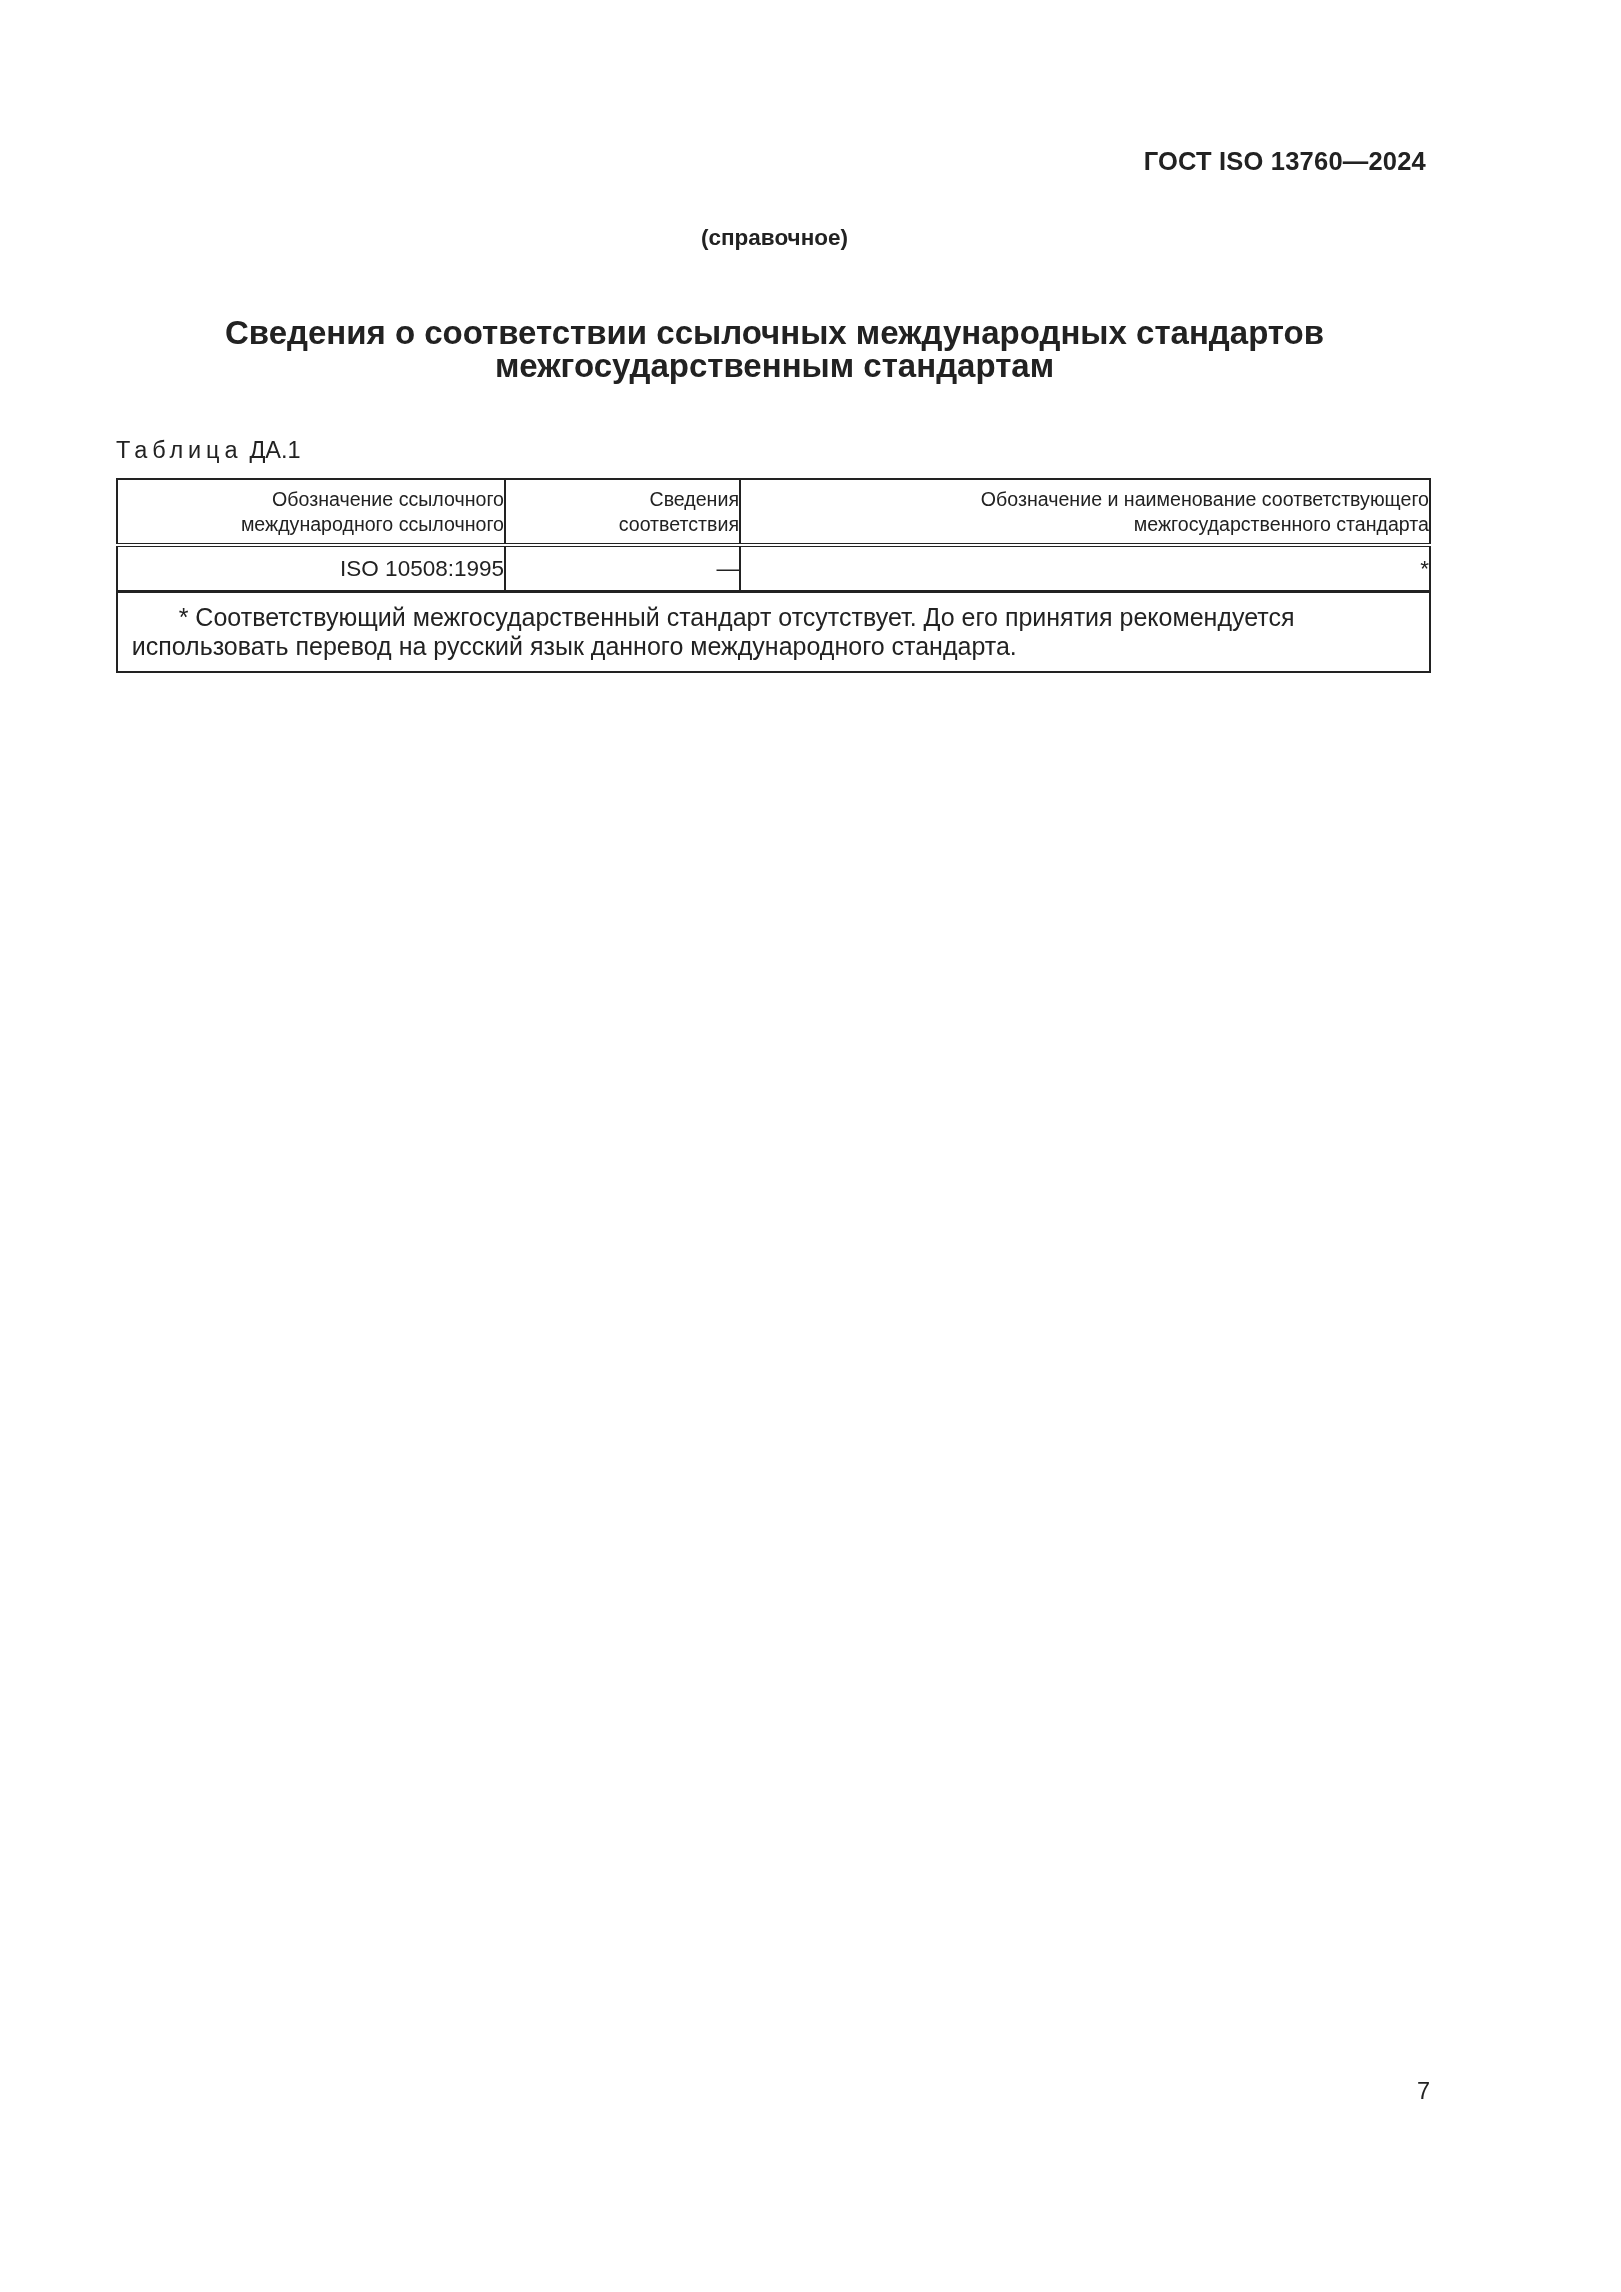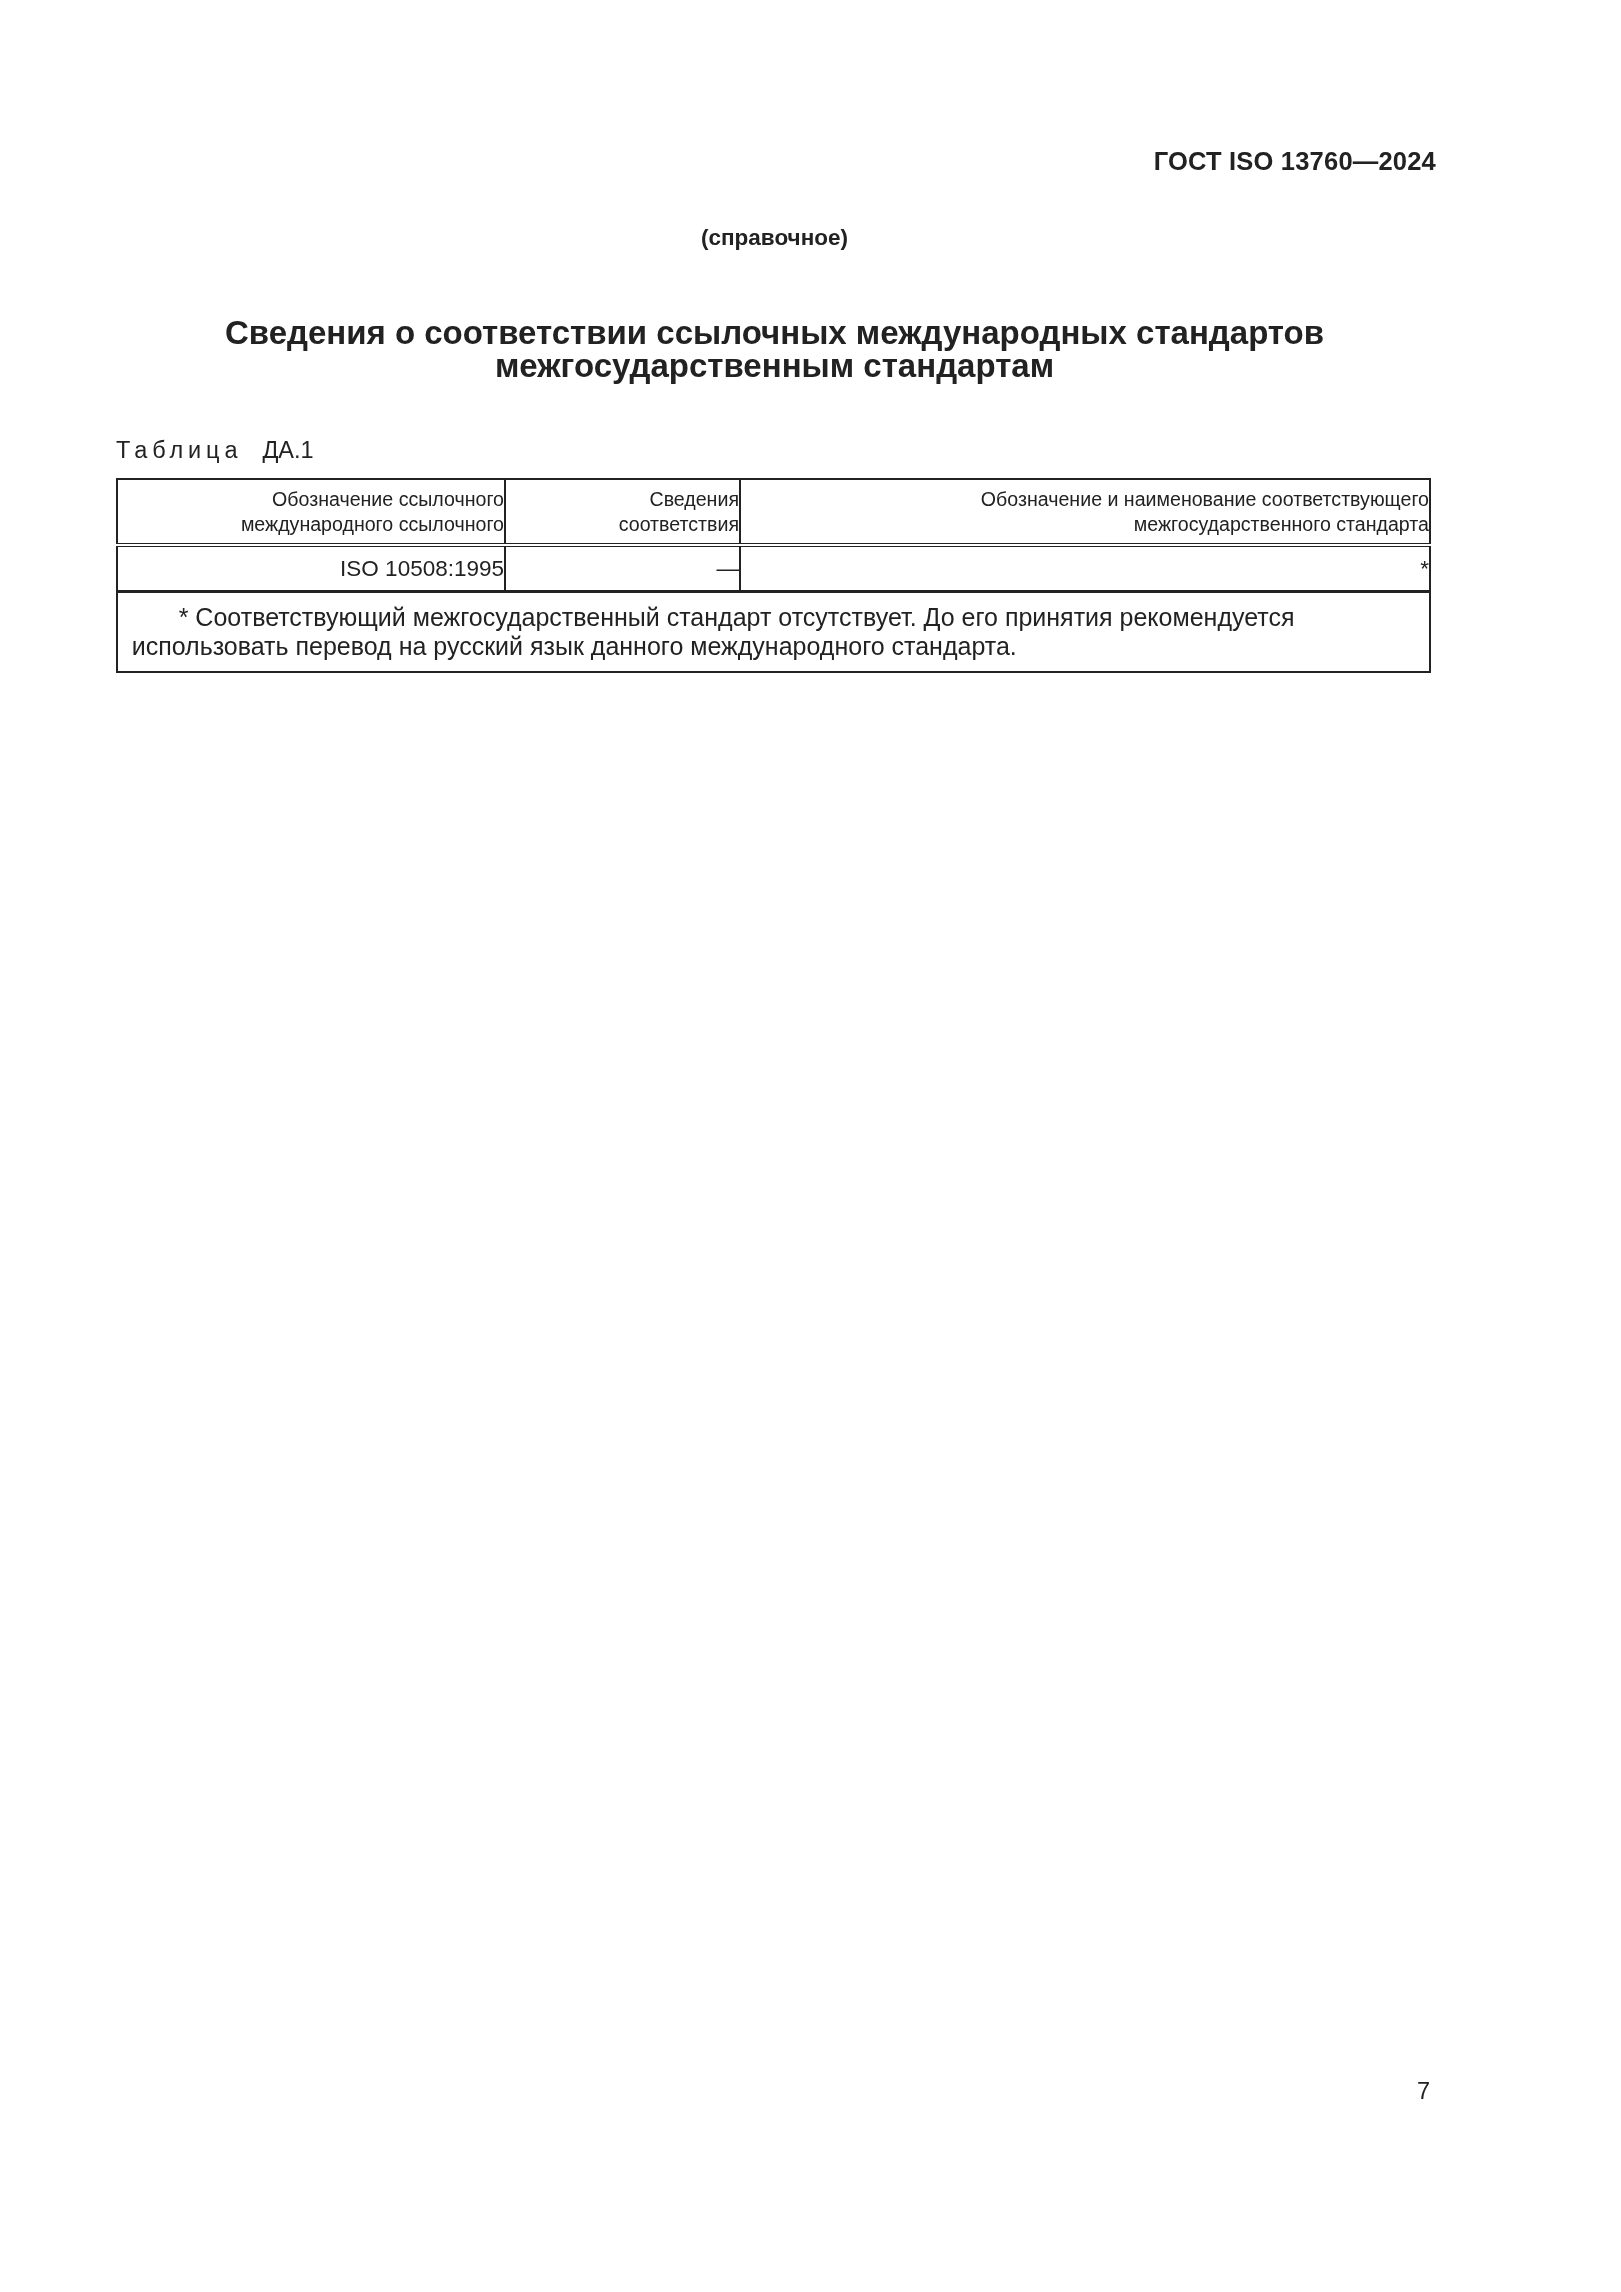--- a/index.html
+++ b/index.html
@@ -11,21 +11,21 @@
       width: 1621px;
       height: 2293px;
       position: relative;
       font-family: "Liberation Sans", "DejaVu Sans", sans-serif;
       color: #222222;
       overflow: hidden;
     }
     .doc-code {
       position: absolute;
       top: 147px;
-      right: 185px;
+      right: 195px;
       font-weight: bold;
       font-size: 25.5px;
       letter-spacing: 0.2px;
     }
     .appendix {
       position: absolute;
       top: 223px;
       left: 0;
       width: 1549px;
       text-align: center;
@@ -45,21 +45,21 @@
     }
     .table-caption {
       position: absolute;
       top: 437px;
       left: 116px;
       font-size: 23.5px;
       letter-spacing: 4.9px;
     }
     .table-caption .num {
       letter-spacing: 0;
-      margin-left: 20px;
+      margin-left: 7px;
     }
     table.std {
       position: absolute;
       top: 478px;
       left: 116px;
       width: 1315px;
       border-collapse: collapse;
       border: 2.9px solid #222222;
       font-size: 19.6px;
     }

